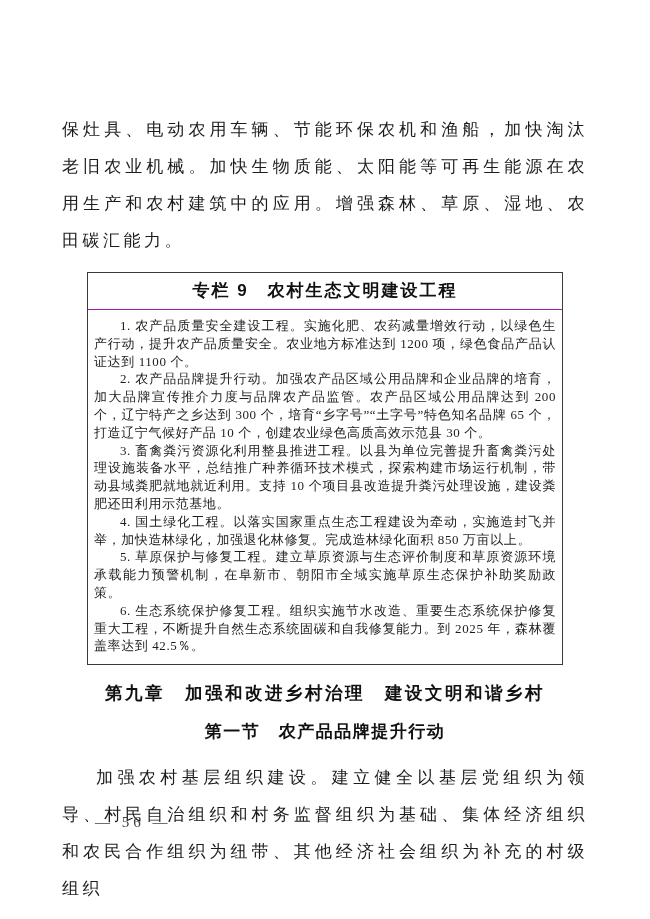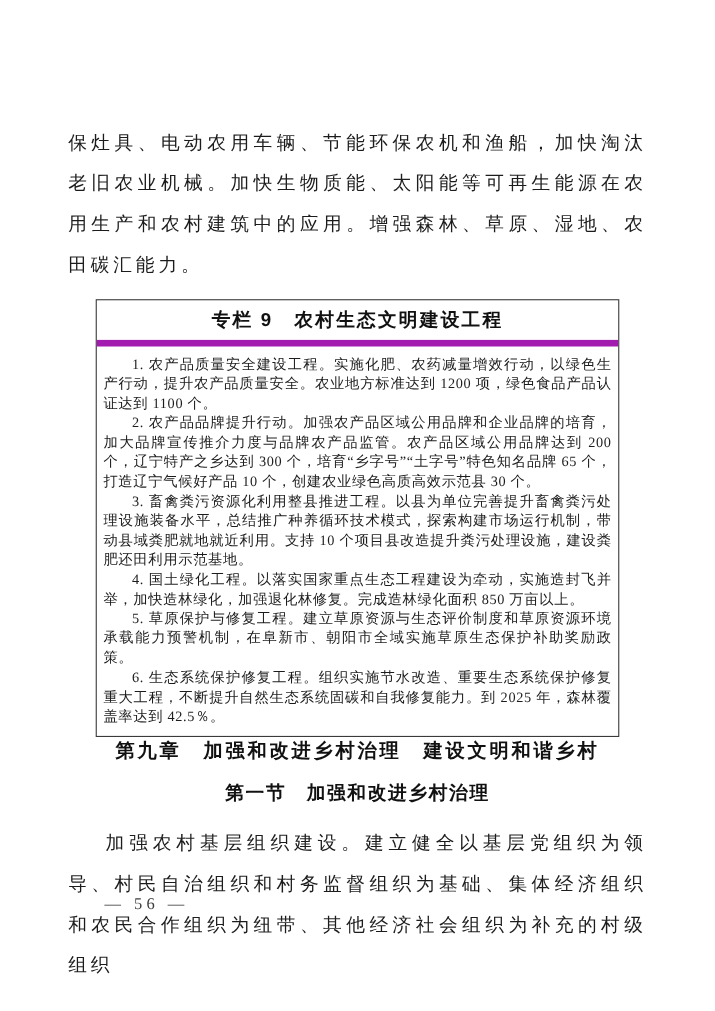--- a/index.html
+++ b/index.html
@@ -40,38 +40,38 @@
     box-sizing: border-box;
   }
   .column-box-title {
     height: 36px;
     line-height: 36px;
     text-align: center;
     font-family: "Liberation Sans", "DejaVu Sans", sans-serif;
     font-weight: bold;
     font-size: 17px;
     letter-spacing: 2px;
-    border-bottom: 6px solid #a21caf;
+    border-bottom: 1px solid #a21caf;
     color: #111;
   }
   .column-box-content {
     padding: 7px 6px 9px 6px;
   }
   .column-box-content p {
     margin: 0;
     font-size: 13px;
     line-height: 17.8px;
     letter-spacing: 0.6px;
     text-align: justify;
     text-justify: inter-character;
     text-indent: 2em;
     color: #1c1c1c;
   }
   .chapter-heading {
-    margin-top: 0;
+    margin-top: 16px;
     text-align: center;
     font-family: "Liberation Serif", "DejaVu Serif", serif;
     font-weight: bold;
     font-size: 17.5px;
     letter-spacing: 2.5px;
     line-height: 24px;
     color: #111;
   }
   .section-heading {
     margin-top: 16px;
@@ -110,19 +110,19 @@
       <p>2. 农产品品牌提升行动。加强农产品区域公用品牌和企业品牌的培育，加大品牌宣传推介力度与品牌农产品监管。农产品区域公用品牌达到 200 个，辽宁特产之乡达到 300 个，培育“乡字号”“土字号”特色知名品牌 65 个，打造辽宁气候好产品 10 个，创建农业绿色高质高效示范县 30 个。</p>
       <p>3. 畜禽粪污资源化利用整县推进工程。以县为单位完善提升畜禽粪污处理设施装备水平，总结推广种养循环技术模式，探索构建市场运行机制，带动县域粪肥就地就近利用。支持 10 个项目县改造提升粪污处理设施，建设粪肥还田利用示范基地。</p>
       <p>4. 国土绿化工程。以落实国家重点生态工程建设为牵动，实施造封飞并举，加快造林绿化，加强退化林修复。完成造林绿化面积 850 万亩以上。</p>
       <p>5. 草原保护与修复工程。建立草原资源与生态评价制度和草原资源环境承载能力预警机制，在阜新市、朝阳市全域实施草原生态保护补助奖励政策。</p>
       <p>6. 生态系统保护修复工程。组织实施节水改造、重要生态系统保护修复重大工程，不断提升自然生态系统固碳和自我修复能力。到 2025 年，森林覆盖率达到 42.5％。</p>
     </div>
   </div>
 
   <div class="chapter-heading">第九章　加强和改进乡村治理　建设文明和谐乡村</div>
 
-  <div class="section-heading">第一节　加强和改进乡村治理</div>
+  <div class="section-heading">第一节　农产品品牌提升行动</div>
 
   <p class="body-text closing indent">加强农村基层组织建设。建立健全以基层党组织为领导、村民自治组织和村务监督组织为基础、集体经济组织和农民合作组织为纽带、其他经济社会组织为补充的村级组织</p>
 
   <div class="page-number">— 56 —</div>
 
 </div>
 
 </body></html>

